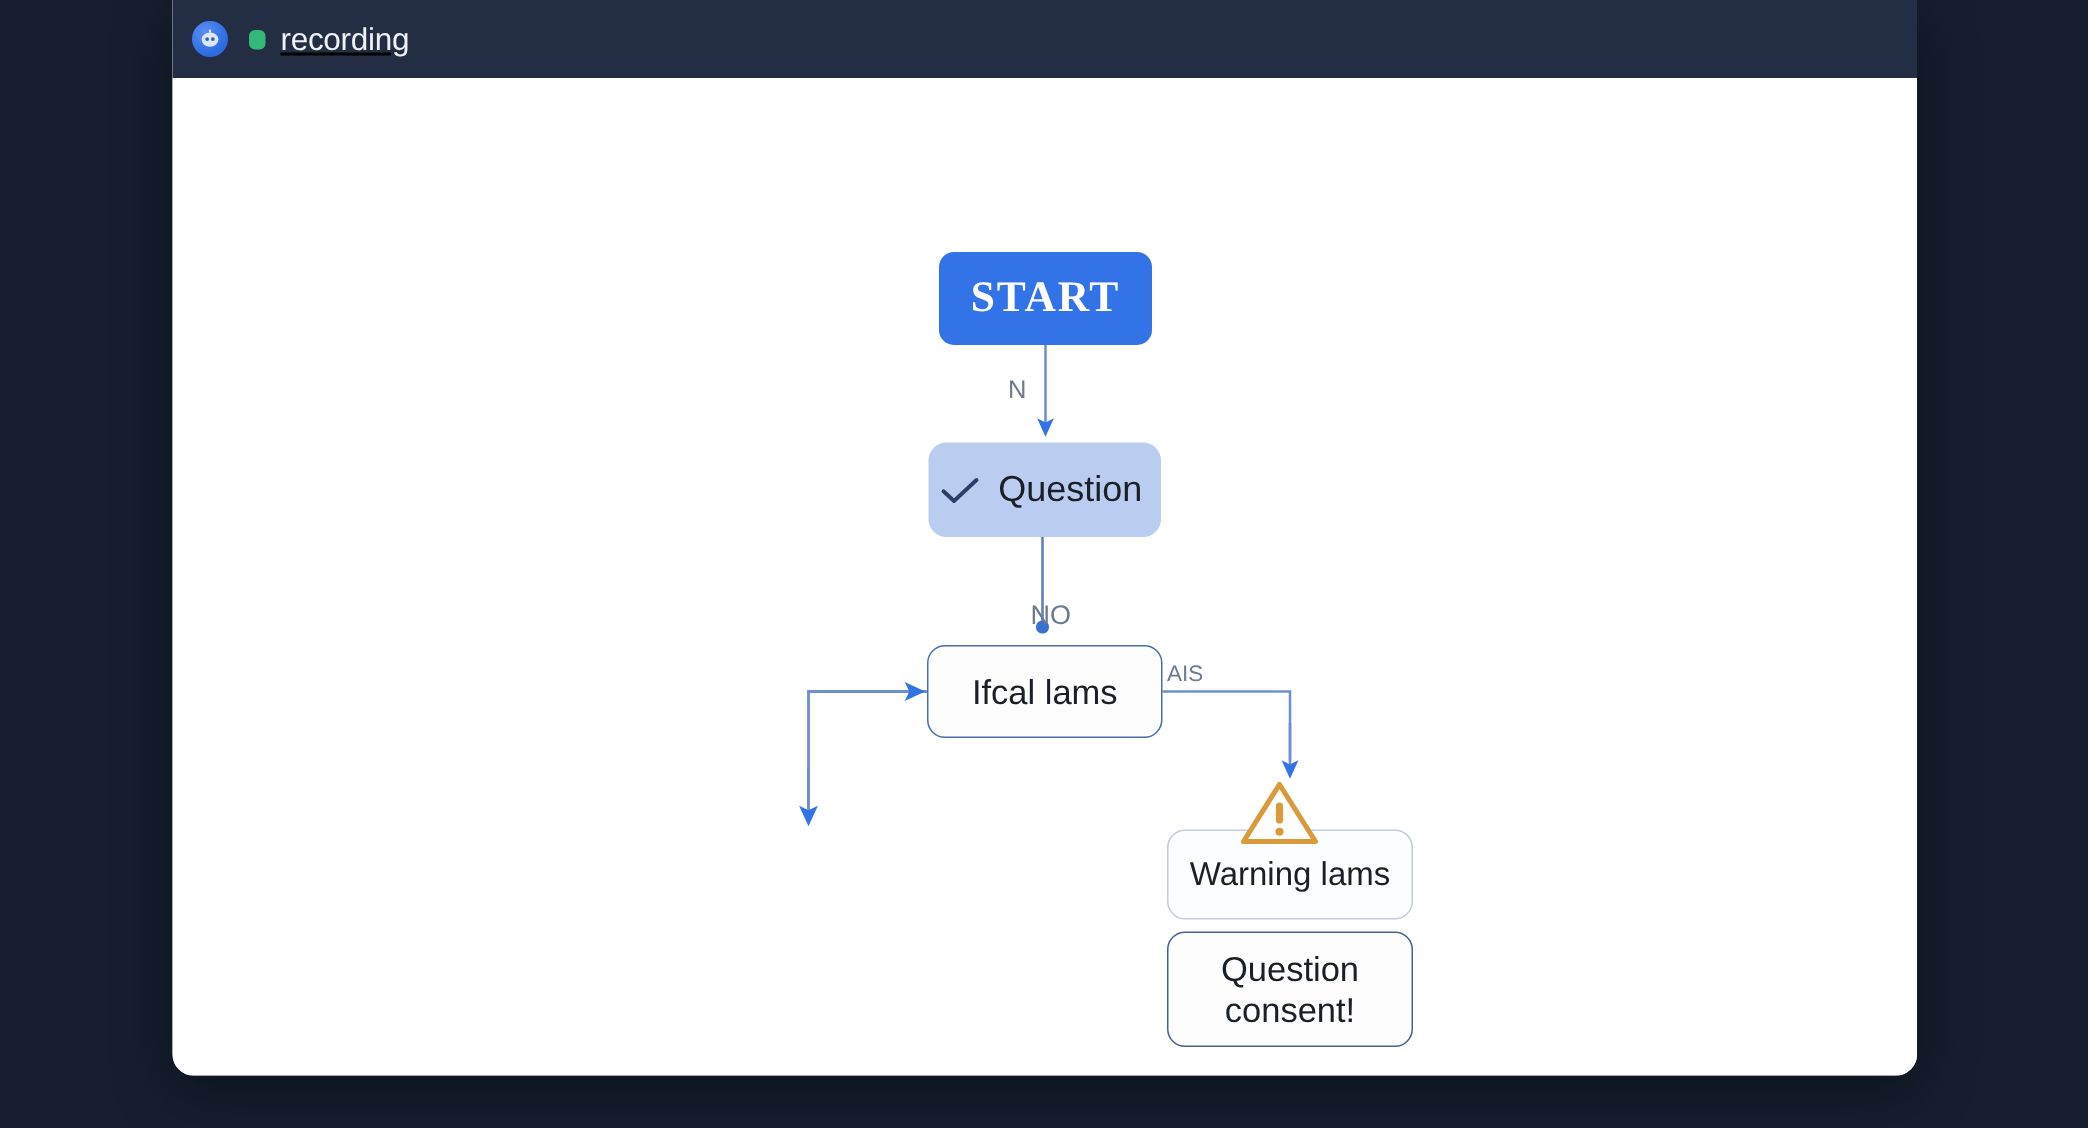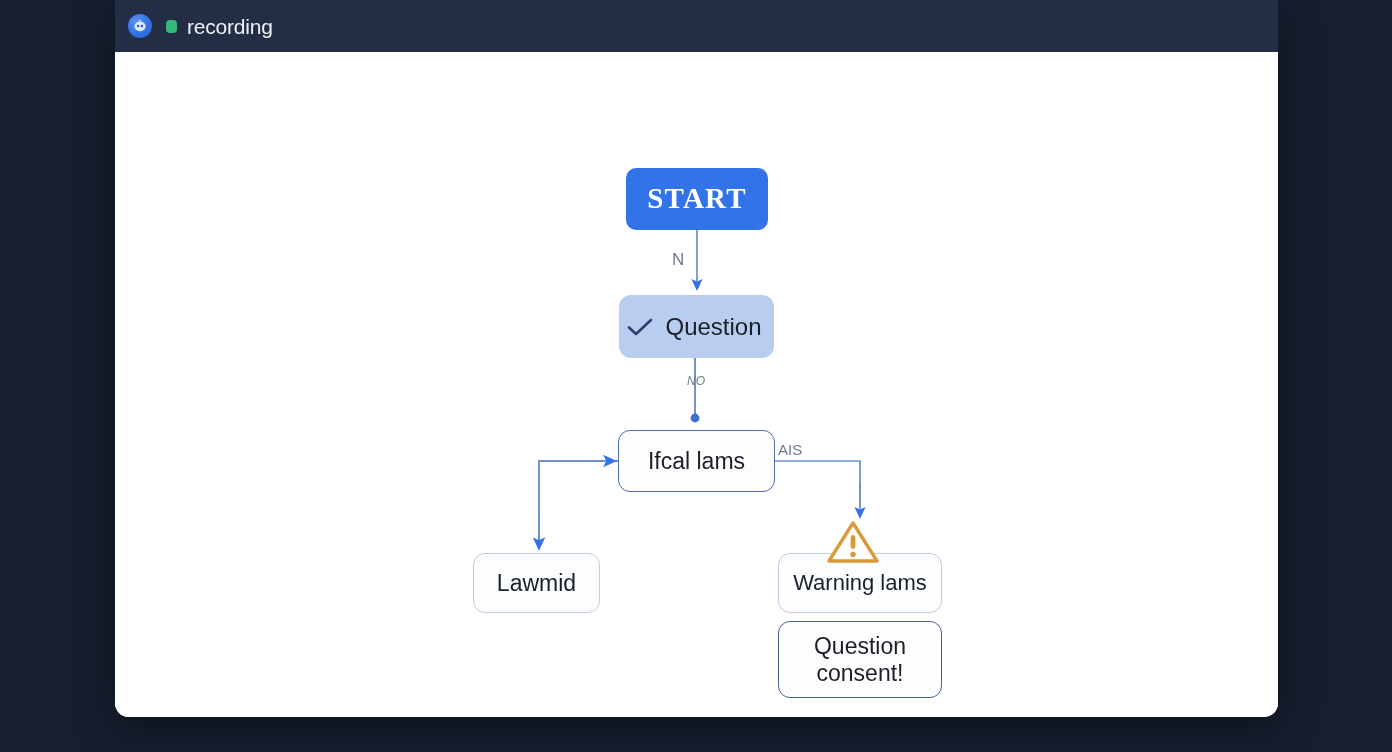--- a/index.html
+++ b/index.html
@@ -32,20 +32,21 @@
 
   .titlebar {
     height: 52px;
     width: 100%;
     background: #232e44;
     display: flex;
     align-items: center;
     padding-left: 13px;
     gap: 10px;
     border-radius: 0 0 0 0;
+    text-decoration: underline;
   }
 
   .app-badge {
     width: 24px;
     height: 24px;
     border-radius: 50%;
     background: radial-gradient(circle at 35% 30%, #5b8df5 0%, #2f6fe4 60%, #2a62cc 100%);
     display: flex;
     align-items: center;
     justify-content: center;
@@ -187,21 +188,21 @@
   }
 
   .edge-label {
     position: absolute;
     font-size: 17px;
     color: #6b7a90;
     line-height: 1;
     white-space: nowrap;
   }
   .lbl-n   { left: 557px; top: 199px; }
-  .lbl-no  { left: 572px; top: 323px; font-size: 12px; font-style: italic; }
+  .lbl-no  { left: 572px; top: 349px; font-size: 18px; }
   .lbl-ais { left: 663px; top: 390px; font-size: 15px; }
 </style>
 </head>
 <body>
 
 <div class="window">
 
   <div class="titlebar">
     <span class="app-badge">
       <svg width="16" height="16" viewBox="0 0 16 16" aria-hidden="true">
@@ -246,23 +247,20 @@
         <svg class="chk" width="30" height="24" viewBox="0 0 30 24">
           <path d="M4,12.5 L11,19 L26,5" stroke="#2a3f66" stroke-width="2.6" fill="none" stroke-linecap="round" stroke-linejoin="round"></path>
         </svg>
         <span>Question</span>
       </div>
 
       <div class="node node-mid">
         <span>Ifcal lams</span>
       </div>
 
-      <div class="node node-lawmid">
-        <span>Lawmid</span>
-      </div>
 
       <div class="node node-warning">
         <span>Warning lams</span>
       </div>
 
       <svg class="warn-icon" viewBox="0 0 56 48">
         <path d="M28,5 L52,43 L4,43 Z" fill="#ffffff" stroke="#d89a3a" stroke-width="3.4" stroke-linejoin="round"></path>
         <rect x="25.6" y="17" width="4.8" height="14" rx="2.4" fill="#d89a3a"></rect>
         <circle cx="28" cy="36.5" r="2.7" fill="#d89a3a"></circle>
       </svg>

